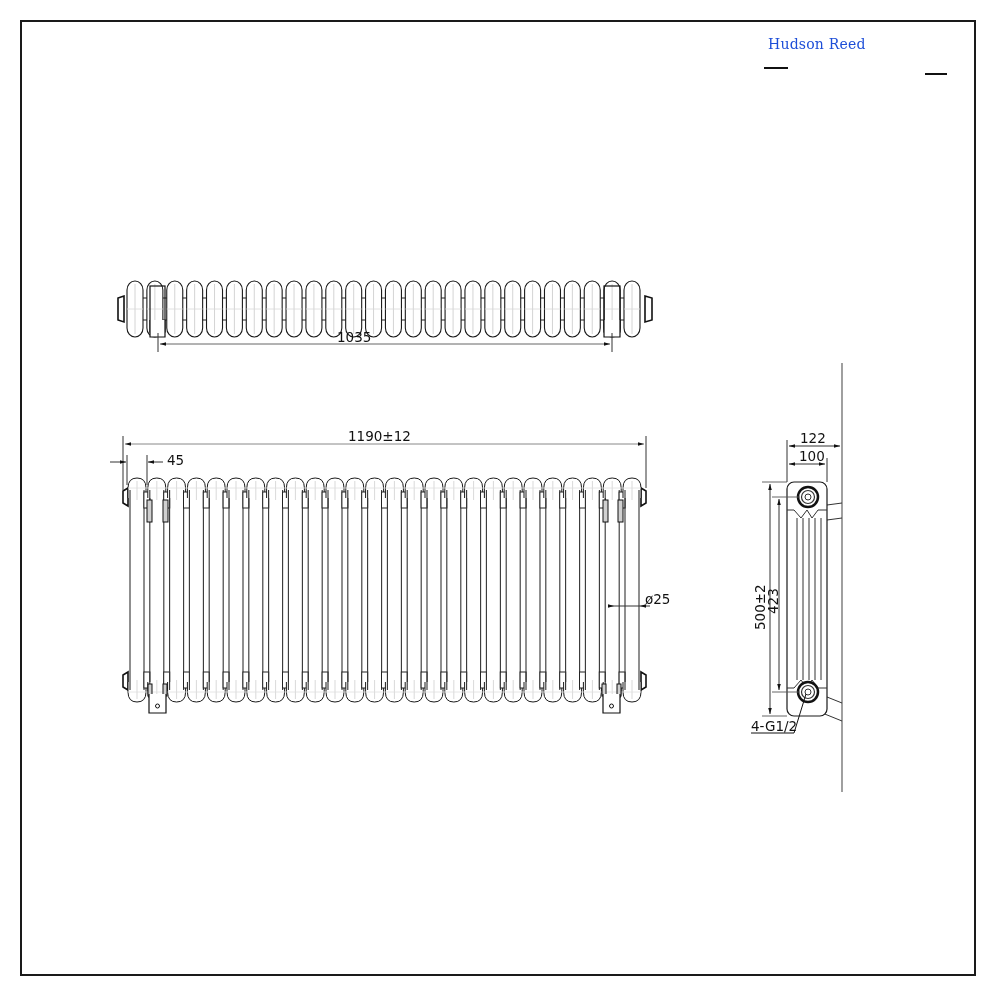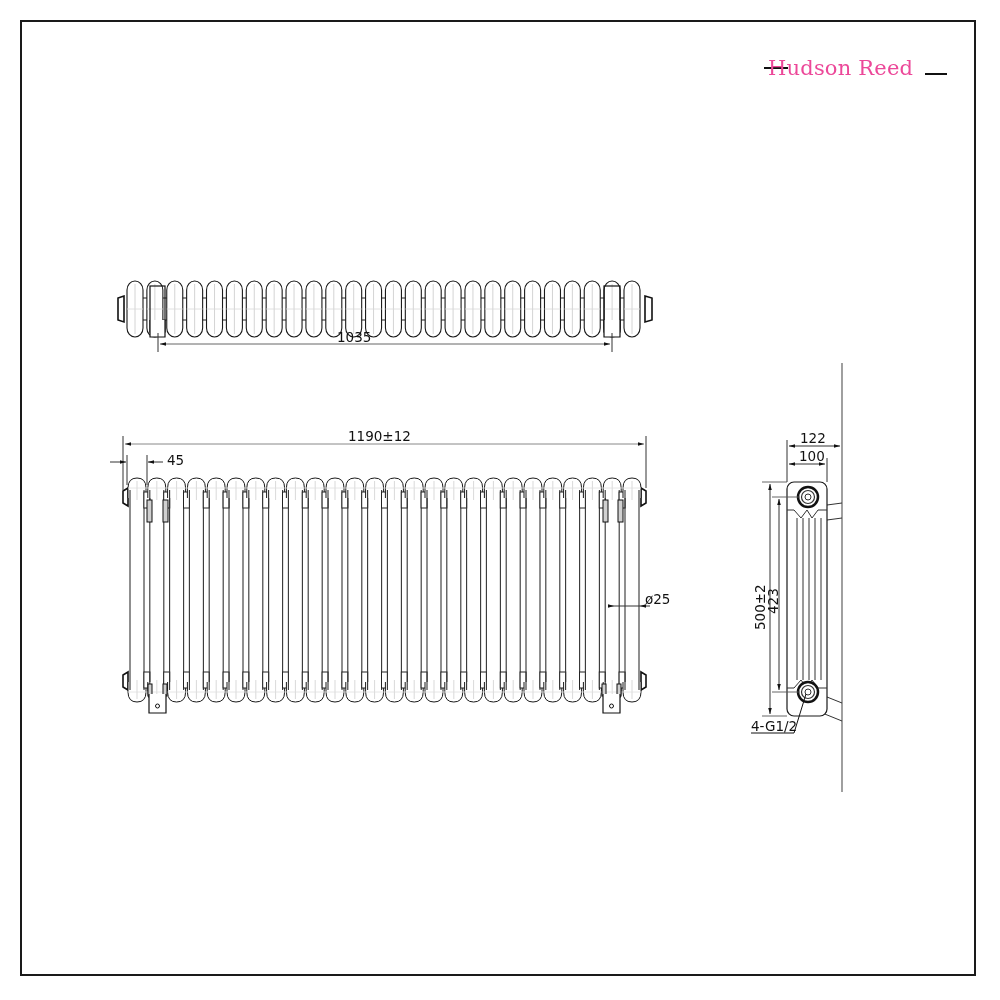--- a/index.html
+++ b/index.html
@@ -1,20 +1,20 @@
 <!DOCTYPE html>
 <html><head>
 <meta charset="utf-8">
 <style>
   html, body { margin:0; padding:0; background:#ffffff; }
   body { width:1000px; height:1000px; position:relative; overflow:hidden; font-family:"DejaVu Sans", sans-serif; }
   #sheet { position:absolute; left:20px; top:20px; width:956px; height:956px; border:2px solid #1a1a1a; box-sizing:border-box; }
   #drawing { position:absolute; left:0; top:0; width:1000px; height:1000px; }
   .dim-text { font-family:"DejaVu Sans", sans-serif; font-size:13.5px; fill:#111; }
-  .brand { position:absolute; left:768px; top:56px; font-family:"DejaVu Serif", serif; font-size:21px; color:#ec4899; letter-spacing:0.2px; white-space:nowrap; }
+  .brand { position:absolute; left:768px; top:36px; font-family:"DejaVu Serif", serif; font-size:14px; color:#1d4ed8; letter-spacing:0.2px; white-space:nowrap; }
   .brand-line-l { position:absolute; left:764px; top:67px; width:24px; height:1.6px; background:#111; }
   .brand-line-r { position:absolute; left:925px; top:73px; width:22px; height:1.6px; background:#111; }
 </style>
 </head>
 <body>
 
 <div id="sheet"></div>
 
 <div class="brand-line-l"></div>
 <div class="brand">Hudson Reed</div>

